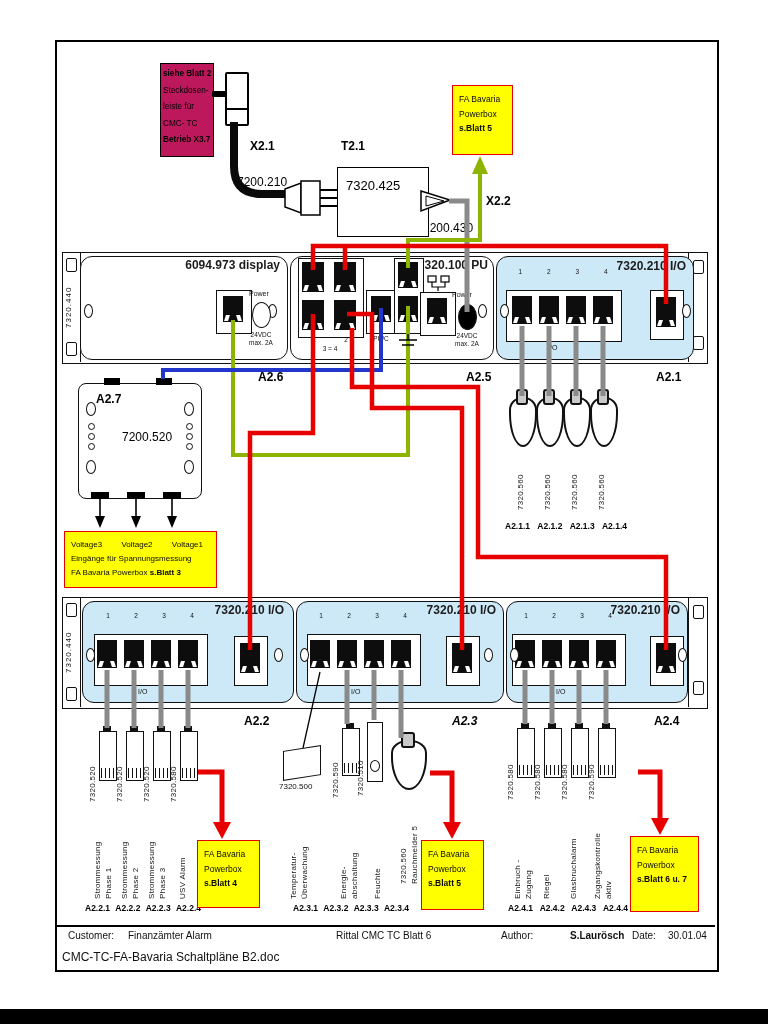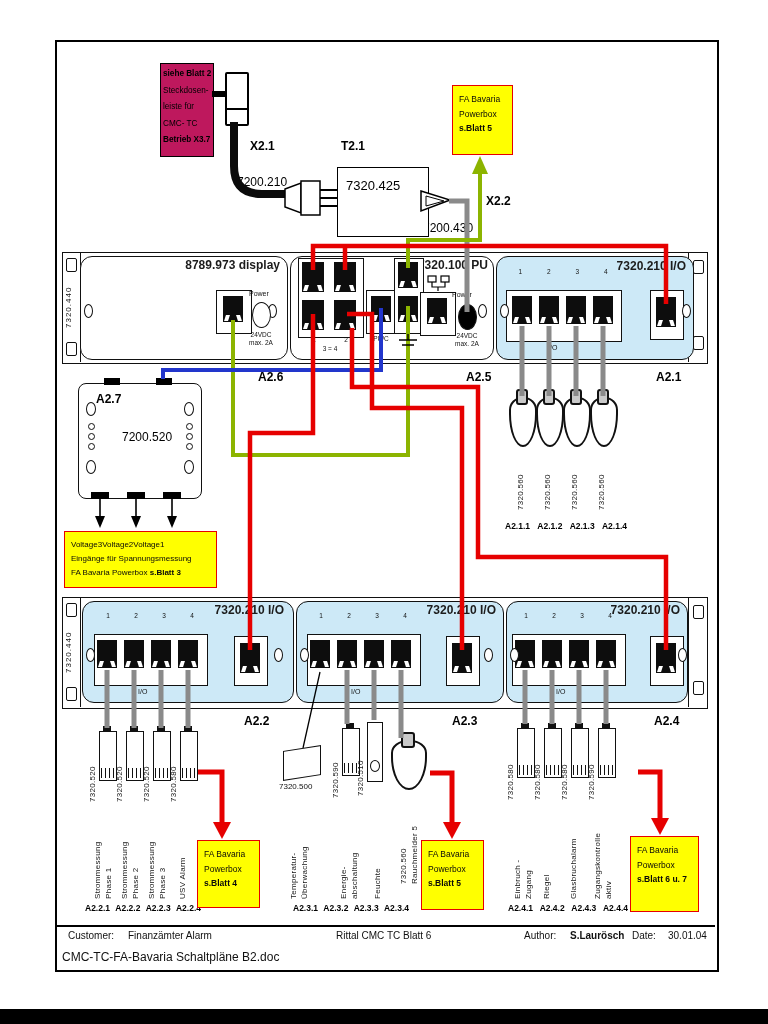--- a/index.html
+++ b/index.html
@@ -83,21 +83,21 @@
   <div class="rack" style="left:62px;top:252px;width:644px;height:110px;"></div>
   <div class="strip-l" style="left:62px;top:252px;width:18px;height:110px;"></div>
   <div class="strip-r" style="left:688px;top:252px;width:18px;height:110px;"></div>
   <div class="vrail" style="left:64px;top:275px;height:64px;">7320.440</div>
   <div class="sq" style="left:66px;top:258px;"></div>
   <div class="sq" style="left:66px;top:342px;"></div>
   <div class="sq" style="left:693px;top:260px;"></div>
   <div class="sq" style="left:693px;top:336px;"></div>
 
   <div class="panel" style="left:80px;top:256px;width:206px;height:102px;"></div>
-  <div class="title" style="left:150px;top:258px;width:130px;text-align:right;">8789.973 display</div>
+  <div class="title" style="left:150px;top:258px;width:130px;text-align:right;">6094.973 display</div>
   <div class="screw" style="left:84px;top:304px;"></div>
   <div class="screw" style="left:268px;top:304px;"></div>
   <div class="jackbox" style="left:216px;top:290px;width:34px;height:42px;"></div>
   <div class="jack" style="left:223px;top:296px;width:20px;height:26px;"></div>
   <div class="tiny" style="left:249px;top:290px;font-size:7px;">Power</div>
   <div class="ellipse" style="left:252px;top:302px;width:17px;height:24px;"></div>
   <div class="tiny" style="left:244px;top:331px;width:34px;text-align:center;">24VDC</div>
   <div class="tiny" style="left:244px;top:339px;width:34px;text-align:center;">max. 2A</div>
 
   <div class="panel" style="left:290px;top:256px;width:202px;height:102px;"></div>
@@ -164,21 +164,21 @@
   <div class="ellipse" style="left:184px;top:402px;width:8px;height:12px;"></div>
   <div class="ellipse" style="left:186px;top:423px;width:5px;height:5px;"></div>
   <div class="ellipse" style="left:186px;top:433px;width:5px;height:5px;"></div>
   <div class="ellipse" style="left:186px;top:443px;width:5px;height:5px;"></div>
   <div class="ellipse" style="left:184px;top:460px;width:8px;height:12px;"></div>
   <div class="abs" style="left:91px;top:492px;width:18px;height:7px;background:#000;"></div>
   <div class="abs" style="left:127px;top:492px;width:18px;height:7px;background:#000;"></div>
   <div class="abs" style="left:163px;top:492px;width:18px;height:7px;background:#000;"></div>
 
   <div class="ybox" style="left:64px;top:531px;width:140px;height:45px;font-size:8px;line-height:14px;">
-    <div style="display:flex;width:132px;">
+    <div style="display:flex;justify-content:space-between;width:132px;">
       <span>Voltage3</span>
       <span>Voltage2</span>
       <span>Voltage1</span>
     </div>
     <div>Eingänge für Spannungsmessung</div>
     <div><span>FA Bavaria Powerbox</span> <span class="b">s.Blatt 3</span></div>
   </div>
 
   <div class="dome" style="left:509px;top:397px;"></div>
   <div class="dome" style="left:536px;top:397px;"></div>
@@ -255,21 +255,21 @@
   <div class="jack" style="left:542px;top:640px;width:20px;height:28px;"></div>
   <div class="jack" style="left:569px;top:640px;width:20px;height:28px;"></div>
   <div class="jack" style="left:596px;top:640px;width:20px;height:28px;"></div>
   <div class="tiny" style="left:556px;top:688px;font-size:7px;">I/O</div>
   <div class="jackbox" style="left:650px;top:636px;width:32px;height:48px;"></div>
   <div class="jack" style="left:656px;top:643px;width:20px;height:30px;"></div>
   <div class="screw" style="left:510px;top:648px;"></div>
   <div class="screw" style="left:678px;top:648px;"></div>
 
   <div class="lbl" style="left:244px;top:714px;">A2.2</div>
-  <div class="lbl" style="left:452px;top:714px;">A2.3</div>
+  <div class="lbl" style="left:452px;top:714px;font-style:italic;">A2.3</div>
   <div class="lbl" style="left:654px;top:714px;">A2.4</div>
 
   <div class="module" style="left:99px;top:731px;"></div>
   <div class="module" style="left:126px;top:731px;"></div>
   <div class="module" style="left:153px;top:731px;"></div>
   <div class="module" style="left:180px;top:731px;"></div>
   <div class="vtext" style="left:87px;top:732px;height:70px;">7320.520</div>
   <div class="vtext" style="left:114px;top:732px;height:70px;">7320.520</div>
   <div class="vtext" style="left:141px;top:732px;height:70px;">7320.520</div>
   <div class="vtext" style="left:168px;top:732px;height:70px;">7320.580</div>
@@ -371,21 +371,21 @@
   <div class="ybox" style="left:630px;top:836px;width:56px;height:64px;">
     <div>FA Bavaria</div>
     <div>Powerbox</div>
     <div class="b">s.Blatt 6 u. 7</div>
   </div>
 
   <div class="footer-line" style="left:55px;top:925px;width:660px;height:2px;"></div>
   <div class="ftext" style="left:68px;top:930px;">Customer:</div>
   <div class="ftext" style="left:128px;top:930px;">Finanzämter Alarm</div>
   <div class="ftext" style="left:336px;top:930px;">Rittal CMC TC Blatt 6</div>
-  <div class="ftext" style="left:524px;top:930px;">Author:</div>
+  <div class="ftext" style="left:501px;top:930px;">Author:</div>
   <div class="ftext" style="left:570px;top:930px;font-weight:bold;">S.Laurösch</div>
   <div class="ftext" style="left:632px;top:930px;">Date:</div>
   <div class="ftext" style="left:668px;top:930px;">30.01.04</div>
   <div class="fdoc" style="left:62px;top:950px;">CMC-TC-FA-Bavaria Schaltpläne B2.doc</div>
 
   <div class="abs" style="left:0;top:1009px;width:768px;height:15px;background:#000;"></div>
 
   <svg width="768" height="1024" viewBox="0 0 768 1024">
 
     <path d="M234 122 V166 Q234 194 262 194 H302" fill="none" stroke="#0a0a0a" stroke-width="8"></path>

